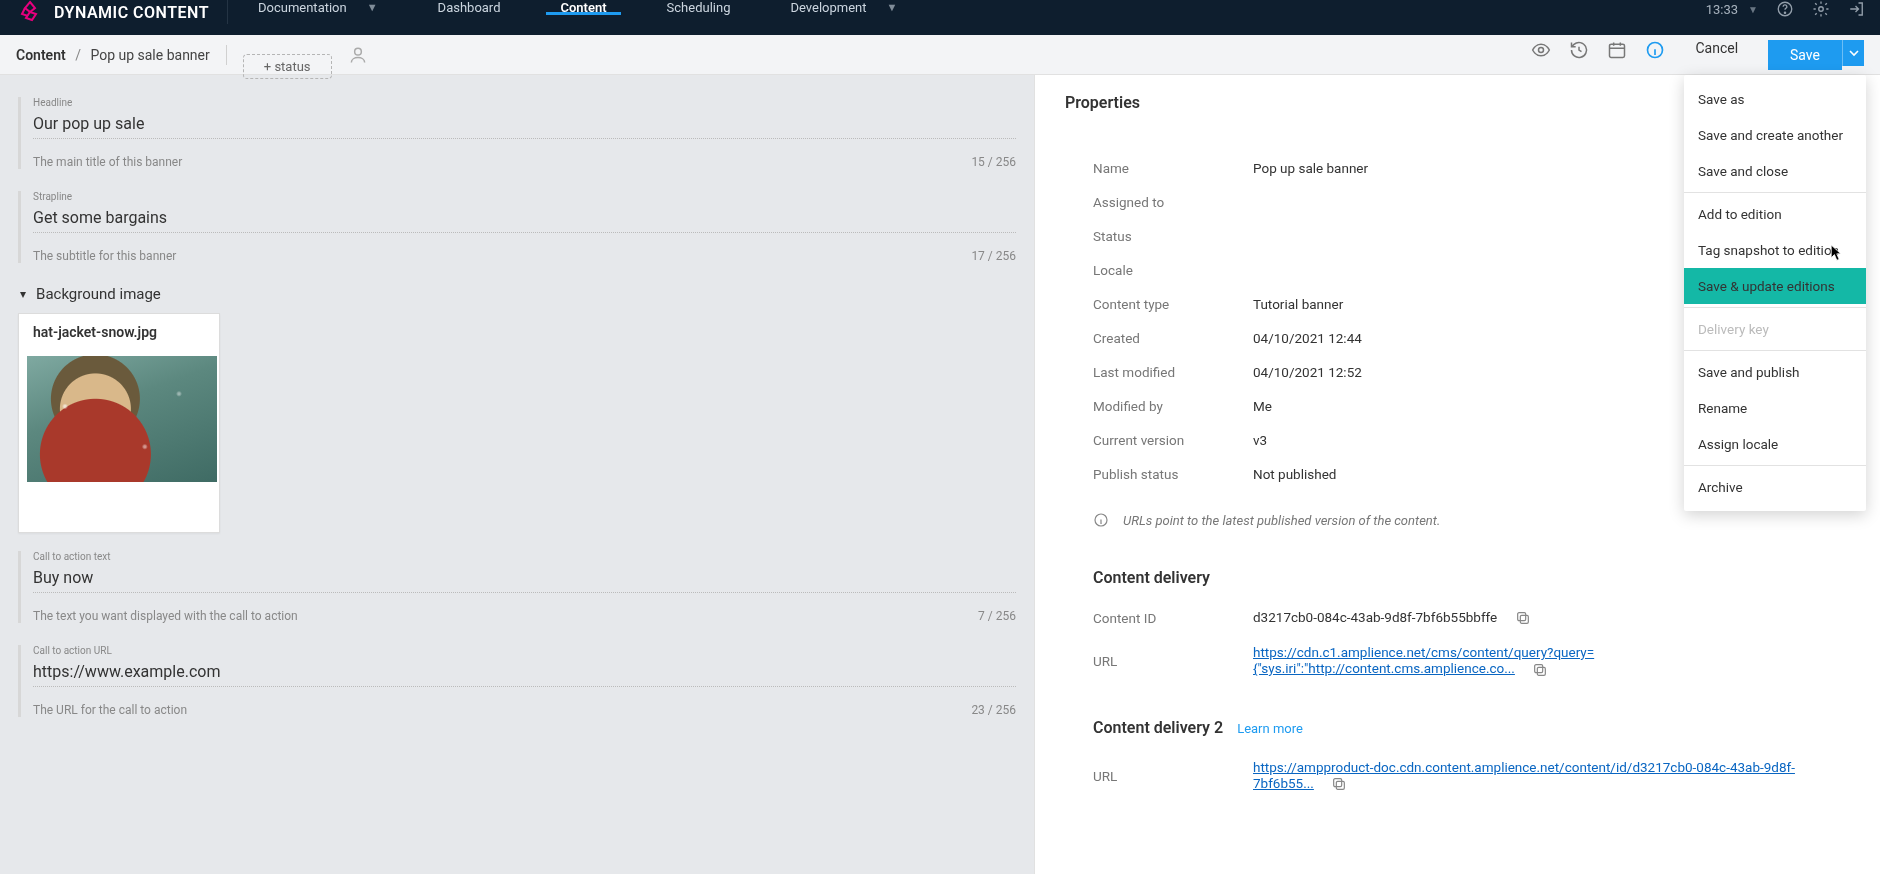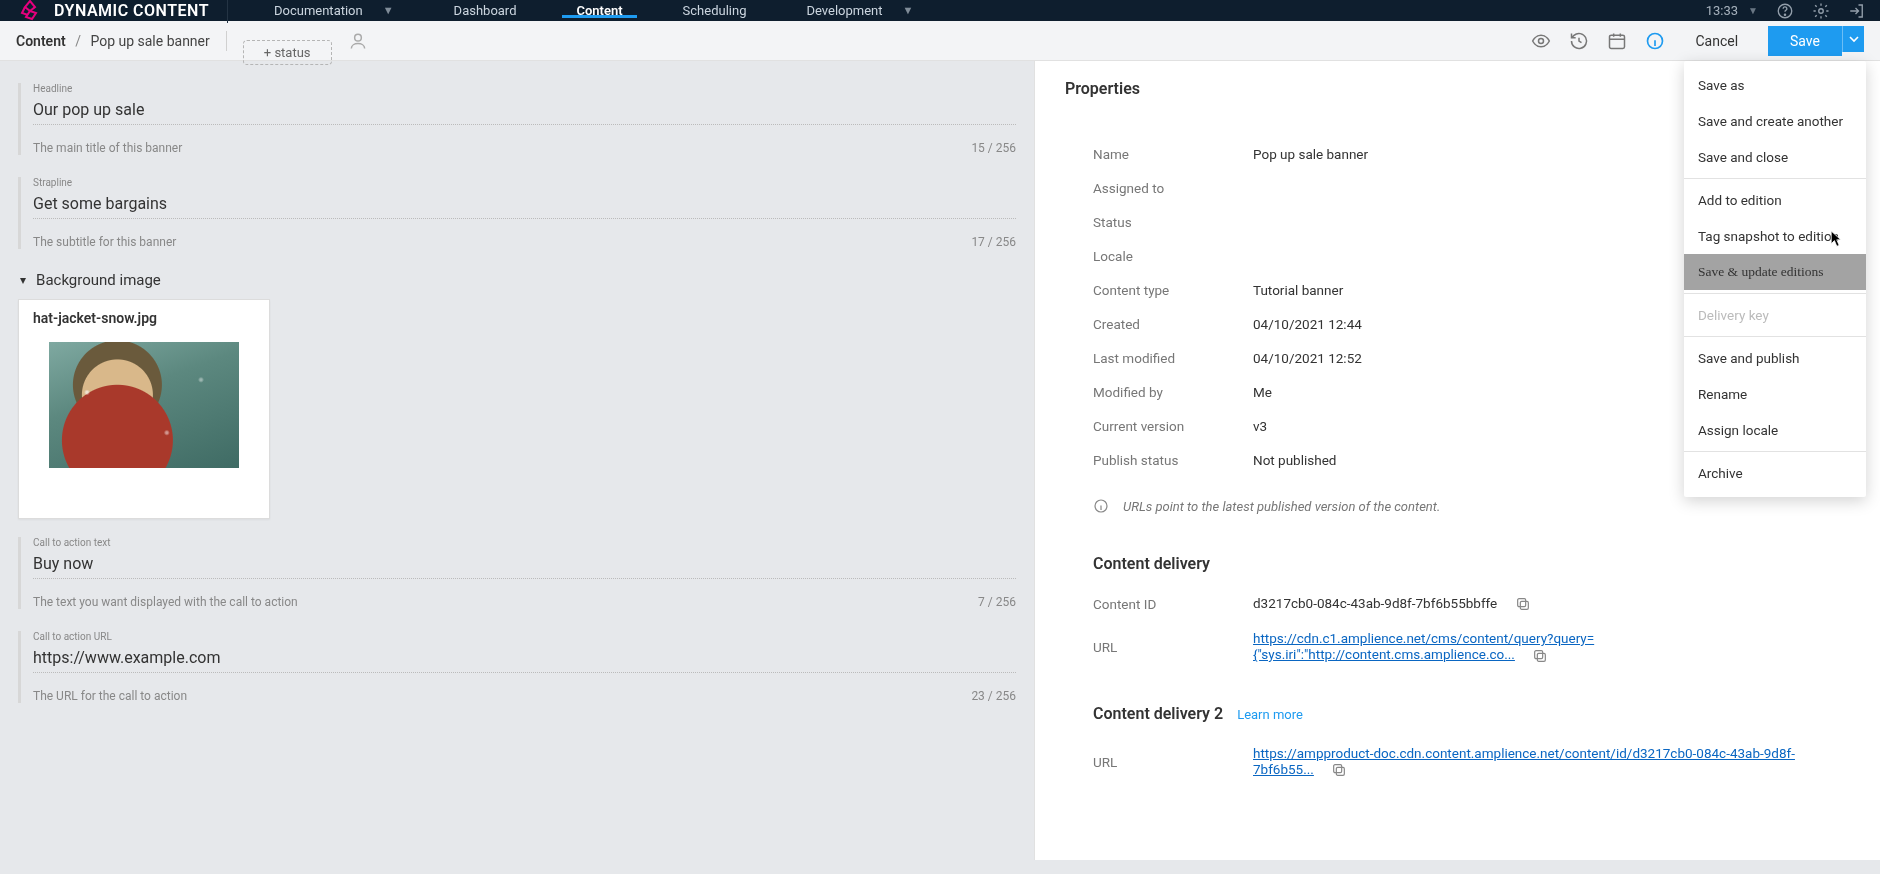--- a/index.html
+++ b/index.html
@@ -12,21 +12,21 @@
     --border:#e1e1e1;
     --panel-bg:#ffffff;
     --page-bg:#e6e8eb;
     --subbar-bg:#f3f4f6;
     --pink:#e6007e;
   }
   *{box-sizing:border-box;margin:0;padding:0;font-family:-apple-system,BlinkMacSystemFont,"Segoe UI",Roboto,Helvetica,Arial,sans-serif;}
   body{background:var(--page-bg);color:var(--text-dark);font-size:14px;}
 
   
-  .top-bar{height:21px;background:var(--navy);display:flex;align-items:center;color:#cbd5df;gap:16px;}
+  .top-bar{height:35px;background:var(--navy);display:flex;align-items:flex-start;color:#cbd5df;}
   .top-bar .logo-cell{display:flex;align-items:center;padding:0 18px;gap:12px;border-right:1px solid #243444;}
   .top-bar .logo-cell .product{font-weight:600;letter-spacing:0.5px;color:#fff;font-size:16px;}
   .top-bar .nav{display:flex;align-items:stretch;}
   .top-bar .nav .item{display:flex;align-items:center;gap:20px;padding:0 30px;font-size:13px;cursor:pointer;position:relative;}
   .top-bar .nav .item.selected{color:#fff;font-weight:600;}
   .top-bar .nav .item.selected::after{content:"";position:absolute;left:16px;right:16px;bottom:0;height:3px;background:var(--blue);} 
   .top-bar .nav .item .chev{font-size:11px;opacity:.6;}
   .top-bar .spacer{flex:1;}
   .top-bar .right{display:flex;align-items:center;gap:18px;padding-right:14px;}
   .top-bar .right .time{display:flex;align-items:center;gap:10px;font-size:13px;opacity:.8;}
@@ -35,42 +35,42 @@
 
   
   .sub-bar{height:40px;background:var(--subbar-bg);border-bottom:1px solid var(--border);display:flex;align-items:center;padding:0 16px;gap:12px;}
   .sub-bar .crumb{font-size:14px;}
   .sub-bar .crumb .root{font-weight:600;}
   .sub-bar .crumb .sep{margin:0 6px;color:#888;}
   .sub-bar .crumb .leaf{color:#444;}
   .sub-bar .divider{width:1px;height:20px;background:#d0d0d0;margin:0 4px;}
   .sub-bar .status-btn{border:1px dashed #b5b5b5;border-radius:4px;padding:4px 20px;font-size:13px;color:#666;cursor:pointer;background:transparent;margin-top:23px;}
   .sub-bar .assign-icn{margin-left:4px;color:#aaa;cursor:pointer;}
-  .sub-bar .right{margin-left:auto;display:flex;align-items:center;gap:18px;}
+  .sub-bar .right{margin-left:auto;display:flex;gap:18px;}
   .sub-bar .ticon{width:20px;height:20px;cursor:pointer;color:#777;}
   .sub-bar .ticon svg{width:100%;height:100%;}
   .sub-bar .ticon.info{color:var(--blue);}
   .sub-bar .cancel{font-size:14px;color:#333;cursor:pointer;padding:0 12px;}
   .save-group{display:flex;}
   .save-btn{background:var(--blue);color:#fff;border:none;height:30px;padding:0 22px;font-size:14px;cursor:pointer;border-radius:0;}
   .save-caret{background:var(--blue);color:#fff;border:none;border-left:1px solid rgba(255,255,255,.35);height:26px;width:22px;display:flex;align-items:center;justify-content:center;cursor:pointer;}
 
   
   .main{display:flex;min-height:calc(100vh - 75px);}
   .editor{flex:0 0 55%;padding:22px 18px 40px 18px;}
   .properties{flex:1;background:#fff;border-left:1px solid var(--border);position:relative;}
 
   
   .field{margin-bottom:22px;border-left:3px solid #d7d7d7;padding-left:12px;}
   .field .lbl{font-size:10px;color:#888;}
   .field input[type=text]{width:100%;border:none;border-bottom:1px dotted #bbb;background:transparent;font-size:16px;color:#333;padding:6px 0 5px 0;outline:none;}
   .field .meta{display:flex;justify-content:space-between;font-size:12px;color:#888;margin-top:16px;}
   .bgimg-label{display:flex;align-items:center;gap:10px;font-size:15px;margin:14px 0 10px 2px;cursor:pointer;}
   .bgimg-label .tri{font-size:12px;}
-  .image-card{border:1px solid #dcdcdc;width:252px;padding:10px 8px 50px 8px;background:#fff;box-shadow:0 1px 2px rgba(0,0,0,.05);margin-bottom:18px;}
+  .image-card{border:1px solid #dcdcdc;width:202px;padding:10px 8px 50px 8px;background:#fff;box-shadow:0 1px 2px rgba(0,0,0,.05);margin-bottom:18px;}
   .image-card .fname{font-size:14px;font-weight:600;margin-bottom:16px;padding-left:6px;}
   .image-card .thumb{width:190px;height:126px;margin:0 auto;background:
     radial-gradient(circle at 80% 30%, #fff6 1px, transparent 3px),
     radial-gradient(circle at 20% 40%, #fff9 1px, transparent 3px),
     radial-gradient(circle at 62% 72%, #fff7 1px, transparent 3px),
     radial-gradient(circle at 36% 78%, #a9392b 55px, transparent 56px),
     radial-gradient(circle at 36% 42%, #d9b88a 35px, transparent 36px),
     radial-gradient(circle at 36% 34%, #6a5a3c 44px, transparent 45px),
     linear-gradient(160deg,#7fa9a1,#5c887f 40%,#3f6b64);
   }
@@ -84,21 +84,21 @@
   .kv .v.link a{color:#0a66c2;text-decoration:underline;overflow-wrap:anywhere;}
   .copy-icn{display:inline-flex;width:16px;height:16px;margin-left:14px;cursor:pointer;color:#888;vertical-align:middle;}
   .hint{display:flex;align-items:center;gap:14px;font-size:13px;color:#777;font-style:italic;margin:30px 0 40px 0;}
   .hint .i-circ{width:16px;height:16px;}
   .sect-title{font-size:16px;font-weight:600;margin:8px 0 22px 0;}
   .sect-title .lm{font-size:13px;font-weight:400;color:var(--blue);margin-left:10px;cursor:pointer;}
 
   
   .dropdown{position:absolute;top:0;right:14px;width:182px;background:#fff;box-shadow:0 4px 16px rgba(0,0,0,.18);border-radius:2px;padding:6px 0;font-size:13.5px;z-index:100;}
   .dropdown .mi{padding:10px 14px;cursor:pointer;}
-  .dropdown .mi.hover{background:#a3a3a3;font-family:Liberation Serif, serif;}
+  .dropdown .mi.hover{background:#14b8a6;}
   .dropdown .mi.disabled{color:#bbb;cursor:default;}
   .dropdown hr{border:none;border-top:1px solid #e2e2e2;margin:3px 0;}
   .cursor{position:absolute;width:16px;height:20px;pointer-events:none;z-index:101;}
 
   
   svg{display:block;}
 </style>
 </head>
 <body>
 

